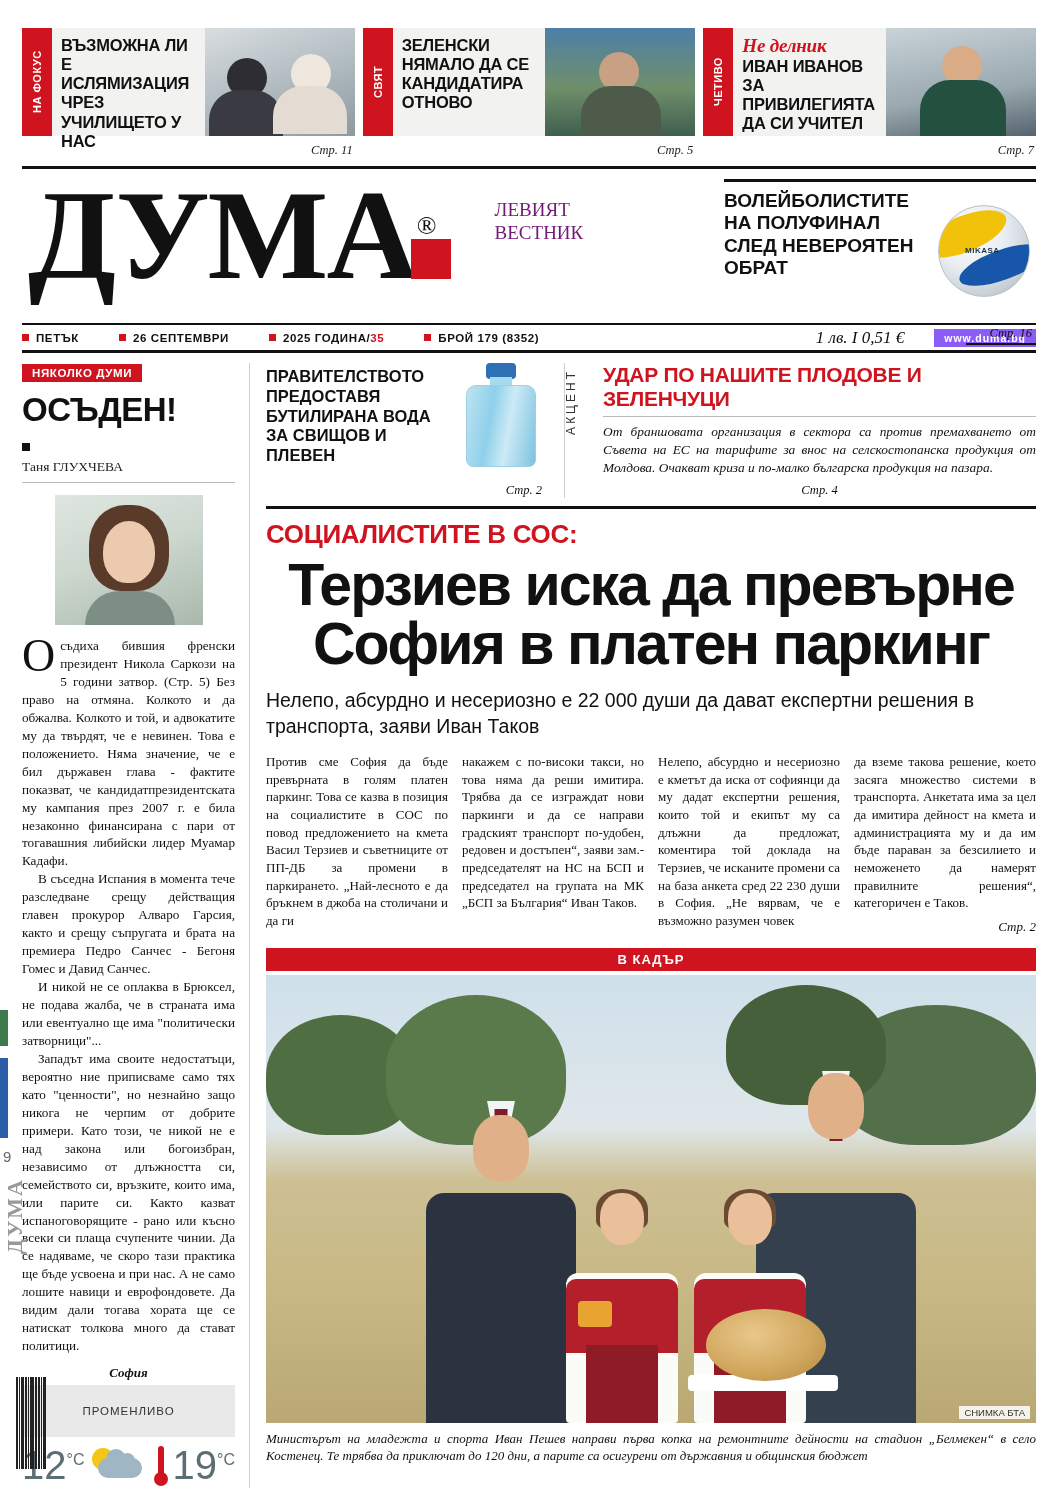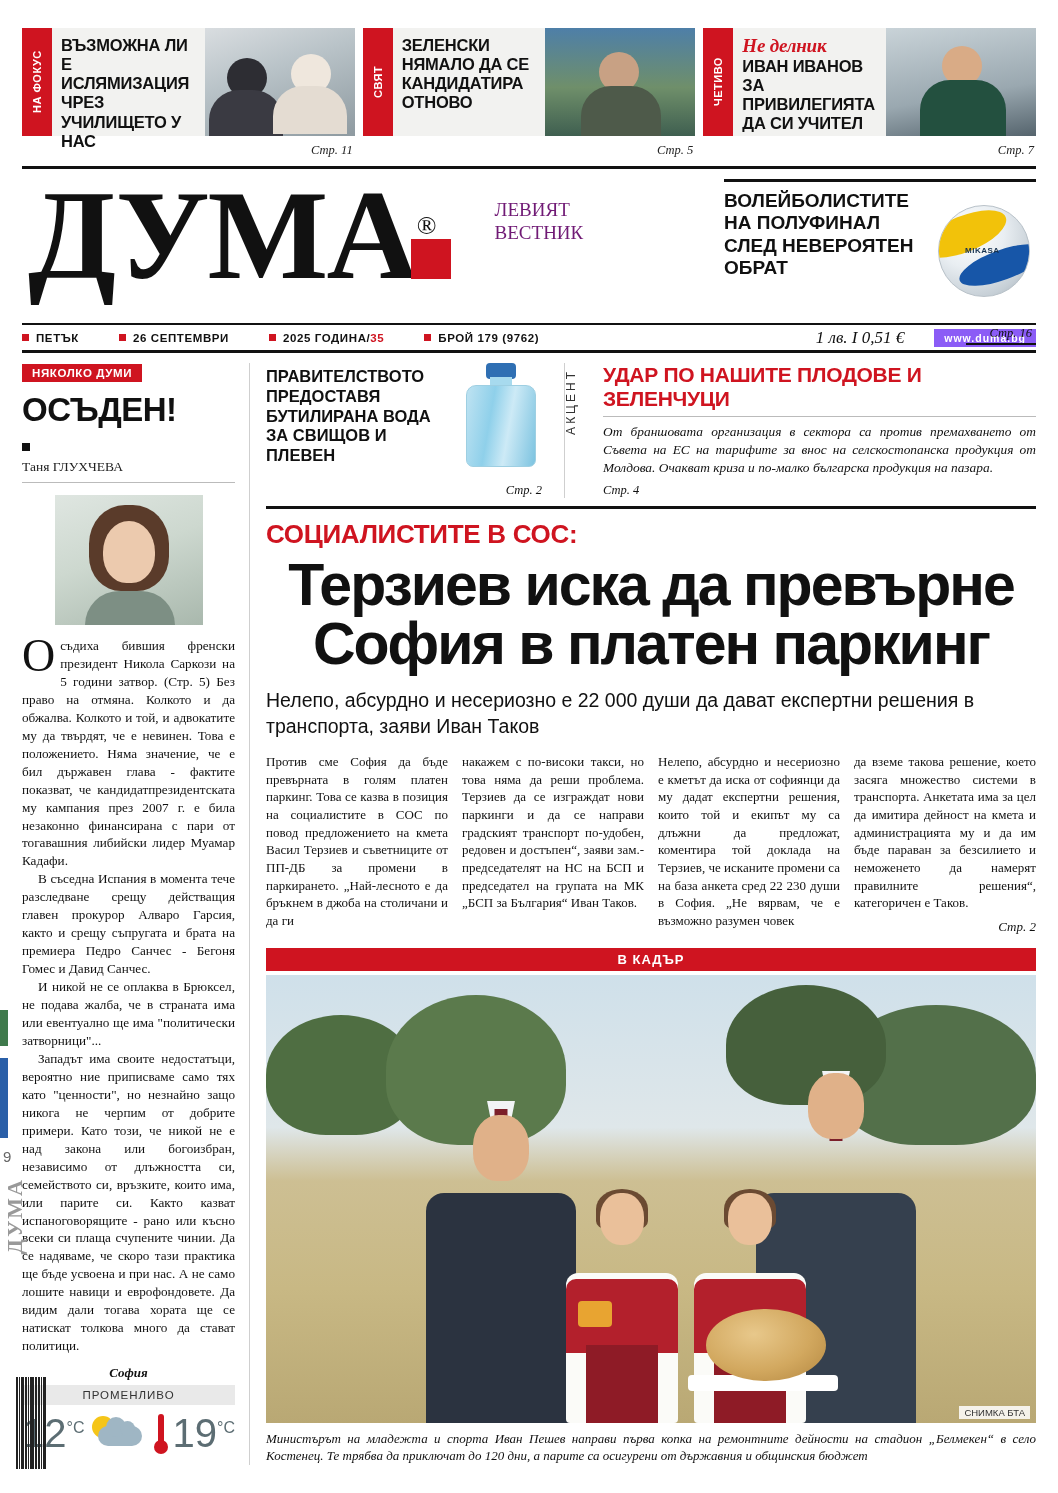--- a/index.html
+++ b/index.html
@@ -136,21 +136,21 @@
   }
   .optext .drop {
     float:left; font-size:46px; line-height:38px; padding-right:5px; font-weight:normal;
   }
   .optext p { margin:0; text-indent:16px; }
   .optext p.first { text-indent:0; }
 
   
   .weather { margin-top:10px; }
   .weather .city { text-align:center; font-family:"Liberation Serif", serif; font-weight:bold; font-style:italic; font-size:13px; }
-  .weather .band { background:#e9e9e9; text-align:center; font-family:"Liberation Sans", sans-serif; font-size:11.5px; letter-spacing:1px; padding:4px 0; margin-top:4px; color:#333; }
+  .weather .band { background:#e9e9e9; text-align:center; font-family:"Liberation Sans", sans-serif; font-size:11.5px; letter-spacing:1px; padding:20px 0; margin-top:4px; color:#333; }
   .weather .row { display:flex; align-items:center; justify-content:space-between; padding-top:6px; }
   .weather .temp { font-family:"Liberation Sans", sans-serif; font-size:40px; color:#5c6d73; font-weight:300; }
   .weather .temp sup { font-size:16px; }
   .wicon { position:relative; width:60px; height:44px; }
   .wicon .sun { position:absolute; left:4px; top:4px; width:22px; height:22px; border-radius:50%; background:#f5c518; }
   .wicon .cloud { position:absolute; left:10px; top:14px; width:44px; height:20px; background:#9fb6c4; border-radius:12px; }
   .wicon .cloud:before { content:""; position:absolute; left:8px; top:-9px; width:20px; height:20px; background:#9fb6c4; border-radius:50%; }
   .wicon .cloud:after { content:""; position:absolute; left:22px; top:-5px; width:15px; height:15px; background:#9fb6c4; border-radius:50%; }
   .thermo { position:relative; width:16px; height:44px; }
   .thermo .tube { position:absolute; left:5px; top:2px; width:6px; height:30px; background:#cf1420; border-radius:3px; }
@@ -185,21 +185,21 @@
   .accent .inner { margin-left:26px; }
   .accent .ahead {
     font-family:"Liberation Sans", sans-serif; font-weight:bold; font-size:21px;
     color:#cf1420; text-transform:uppercase; letter-spacing:-.3px;
   }
   .accent .arule { border-top:1px solid #bbb; margin:5px 0 6px; }
   .accent .atext {
     font-family:"Liberation Serif", serif; font-style:italic; font-size:13.4px;
     line-height:1.35; text-align:justify;
   }
-  .accent .pager { text-align:left; font-style:italic; font-size:12.5px; padding-top:6px; }
+  .accent .pager { text-align:center; font-style:italic; font-size:12.5px; padding-top:6px; }
 
   .mainrule { border-top:3px solid #111; margin-top:8px; }
 
   .lead-kicker {
     font-family:"Liberation Sans", sans-serif; font-weight:bold; font-size:26px;
     color:#cf1420; text-transform:uppercase; padding-top:10px; letter-spacing:-.3px;
   }
   .lead-title {
     font-family:"Liberation Sans", sans-serif; font-weight:bold; font-size:59px;
     line-height:1.0; letter-spacing:-2px; padding-top:6px; text-align:center;
@@ -347,21 +347,21 @@
       <span class="sq"></span>
       <span>26 СЕПТЕМВРИ</span>
     </div>
     <div class="it">
       <span class="sq"></span>
       <span>2025 ГОДИНА/</span>
         <span class="red">35</span>
     </div>
     <div class="it">
       <span class="sq"></span>
-      <span>БРОЙ 179 (9762)</span>
+      <span>БРОЙ 179 (8352)</span>
     </div>
     <div class="price">1 лв. I 0,51 €</div>
     <div class="site">www.duma.bg</div>
   </div>
 
   <div class="content">
 
     <div class="col-left">
       <div class="kicker">НЯКОЛКО ДУМИ</div>
       <div class="op-title">ОСЪДЕН!</div>
@@ -434,21 +434,21 @@
         <div>Терзиев иска да превърне</div>
         <div>София в платен паркинг</div>
       </div>
       <div class="lead-sub">Нелепо, абсурдно и несериозно е 22 000 души да дават експертни решения в транспорта, заяви Иван Таков</div>
 
       <div class="cols4">
         <div class="c">
           <p class="first">Против сме София да бъде превърната в голям платен паркинг. Това се казва в позиция на социалистите в СОС по повод предложението на кмета Васил Терзиев и съветниците от ПП-ДБ за промени в паркирането. „Най-лесното е да бръкнем в джоба на столичани и да ги</p>
         </div>
         <div class="c">
-          <p class="first">накажем с по-високи такси, но това няма да реши проблема. Терзиев да се изграждат нови паркинги и да се направи градският транспорт по-удобен, редовен и достъпен“, заяви зам.-председателят на НС на БСП и председател на групата на МК „БСП за България“ Иван Таков.</p>
+          <p class="first">накажем с по-високи такси, но това няма да реши имитира. Трябва да се изграждат нови паркинги и да се направи градският транспорт по-удобен, редовен и достъпен“, заяви зам.-председателят на НС на БСП и председател на групата на МК „БСП за България“ Иван Таков.</p>
         </div>
         <div class="c">
           <p class="first">Нелепо, абсурдно и несериозно е кметът да иска от софиянци да му дадат експертни решения, които той и екипът му са длъжни да предложат, коментира той доклада на Терзиев, че исканите промени са на база анкета сред 22 230 души в София. „Не вярвам, че е възможно разумен човек</p>
         </div>
         <div class="c">
           <p class="first">да вземе такова решение, което засяга множество системи в транспорта. Анкетата има за цел да имитира дейност на кмета и администрацията му и да им бъде параван за безсилието и неможенето да намерят правилните решения“, категоричен е Таков.</p>
           <div class="pager">Стр. 2</div>
         </div>
       </div>
 

